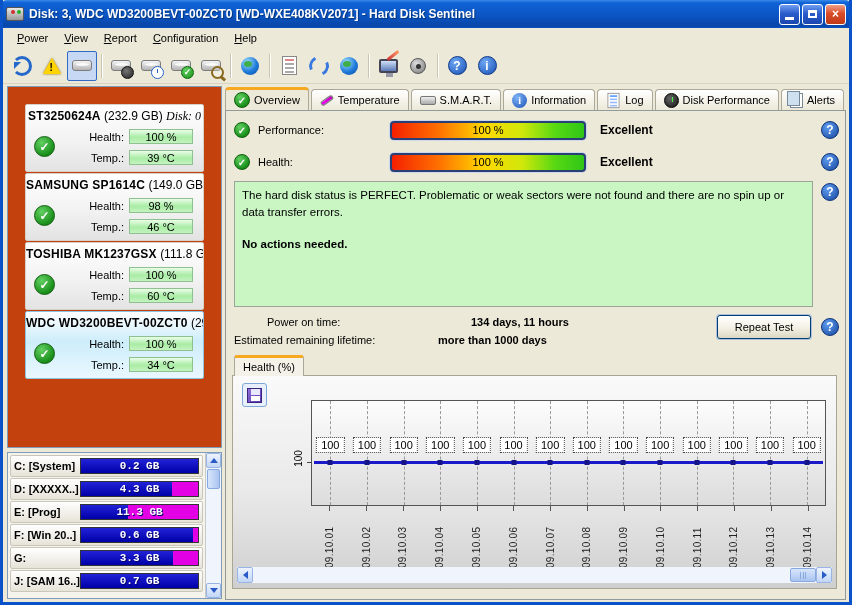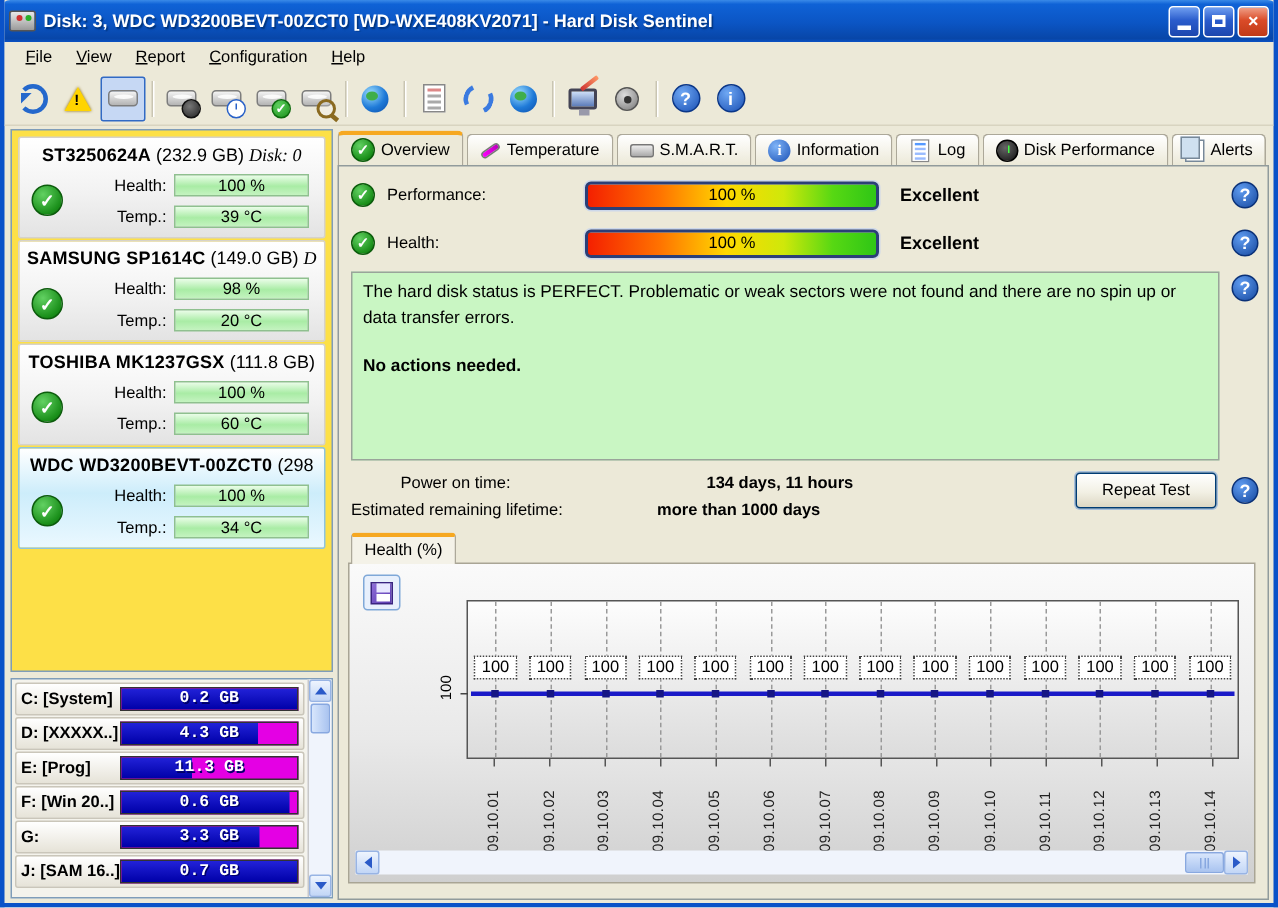--- a/index.html
+++ b/index.html
@@ -54,21 +54,21 @@
   .sync { width:20px; height:20px; border:3px solid #3a7ae0; border-radius:50%; border-top-color:transparent; border-bottom-color:transparent; transform:rotate(20deg); }
   .monitor { width:19px; height:14px; background:linear-gradient(#cfe0f8,#5a7ab8); border:2px solid #445; border-radius:2px; position:relative; }
   .monitor::after { content:""; position:absolute; left:5px; bottom:-6px; width:7px; height:4px; background:#99a; }
   .pen { position:absolute; right:2px; top:2px; width:14px; height:3px; background:linear-gradient(90deg,#c33,#f96); transform:rotate(-38deg); border-radius:1px; }
   .speaker { width:16px; height:16px; border-radius:50%; background:radial-gradient(circle at 38% 32%,#ddd,#777); border:1px solid #555; position:relative; }
   .speaker::after { content:""; position:absolute; left:5px; top:5px; width:5px; height:5px; border-radius:50%; background:#333; }
   .bluecirc { width:19px; height:19px; border-radius:50%; background:radial-gradient(circle at 35% 30%,#6fa8f4,#1a50b4); border:1px solid #0a3688;
               color:#fff; font-weight:bold; font-size:12px; display:flex; align-items:center; justify-content:center; }
 
   
-  .disklist { position:absolute; left:4px; top:86px; width:215px; height:362px; background:#fde047; border:1px solid #7f9db9; overflow:hidden; padding:3px; }
+  .disklist { position:absolute; left:4px; top:86px; width:215px; height:362px; background:#c2410c; border:1px solid #7f9db9; overflow:hidden; padding:16px; }
   .disk-card { height:68px; margin:1px; border:1px solid #d6d2ca; border-radius:2px;
                background:linear-gradient(180deg,#ffffff 0%,#f2f2f2 55%,#e3e3e3 100%); position:relative; }
   .disk-card.selected { background:linear-gradient(180deg,#ffffff 0%,#cdedfb 45%,#eaf8ff 100%); border-color:#8ec4e0; }
   .disk-head { text-align:center; padding-top:4px; font-size:12px; white-space:nowrap; overflow:hidden; }
   .disk-head b { letter-spacing:.2px; }
   .disk-head i { font-family:"Liberation Serif", serif; }
   .disk-body { position:absolute; left:0; right:0; top:22px; bottom:0; }
   .check { border-radius:50%; background:radial-gradient(circle at 35% 30%,#62d162,#1a8f1a 70%,#0e6e0e); border:1.5px solid #0c5c0c;
            color:#fff; display:flex; align-items:center; justify-content:center; font-weight:bold; }
   .check.lg { position:absolute; left:8px; top:9px; width:21px; height:21px; font-size:12px; }
@@ -178,21 +178,21 @@
     <div class="winbtn">
         <span class="maxbox"></span>
       </div>
     <div class="winbtn close">
         <span>×</span>
       </div>
   </div>
 
   <div class="menubar">
 
-      <span class="menu-item">File</span>
+      <span class="menu-item">Power</span>
 
       <span class="menu-item">View</span>
 
       <span class="menu-item">Report</span>
 
       <span class="menu-item">Configuration</span>
 
       <span class="menu-item">Help</span>
 
   </div>
@@ -296,21 +296,21 @@
           </span>
           <div class="drow" style="top:2px;">
             <label>Health:</label>
             <div class="gbar">
               <span>98 %</span>
             </div>
           </div>
           <div class="drow" style="top:23px;">
             <label>Temp.:</label>
             <div class="gbar">
-              <span>20 °C</span>
+              <span>46 °C</span>
             </div>
           </div>
         </div>
       </div>
 
       <div class="disk-card">
         <div class="disk-head">
           <b>TOSHIBA MK1237GSX</b>
           <span>(111.8 GB)</span>
           <i></i>

